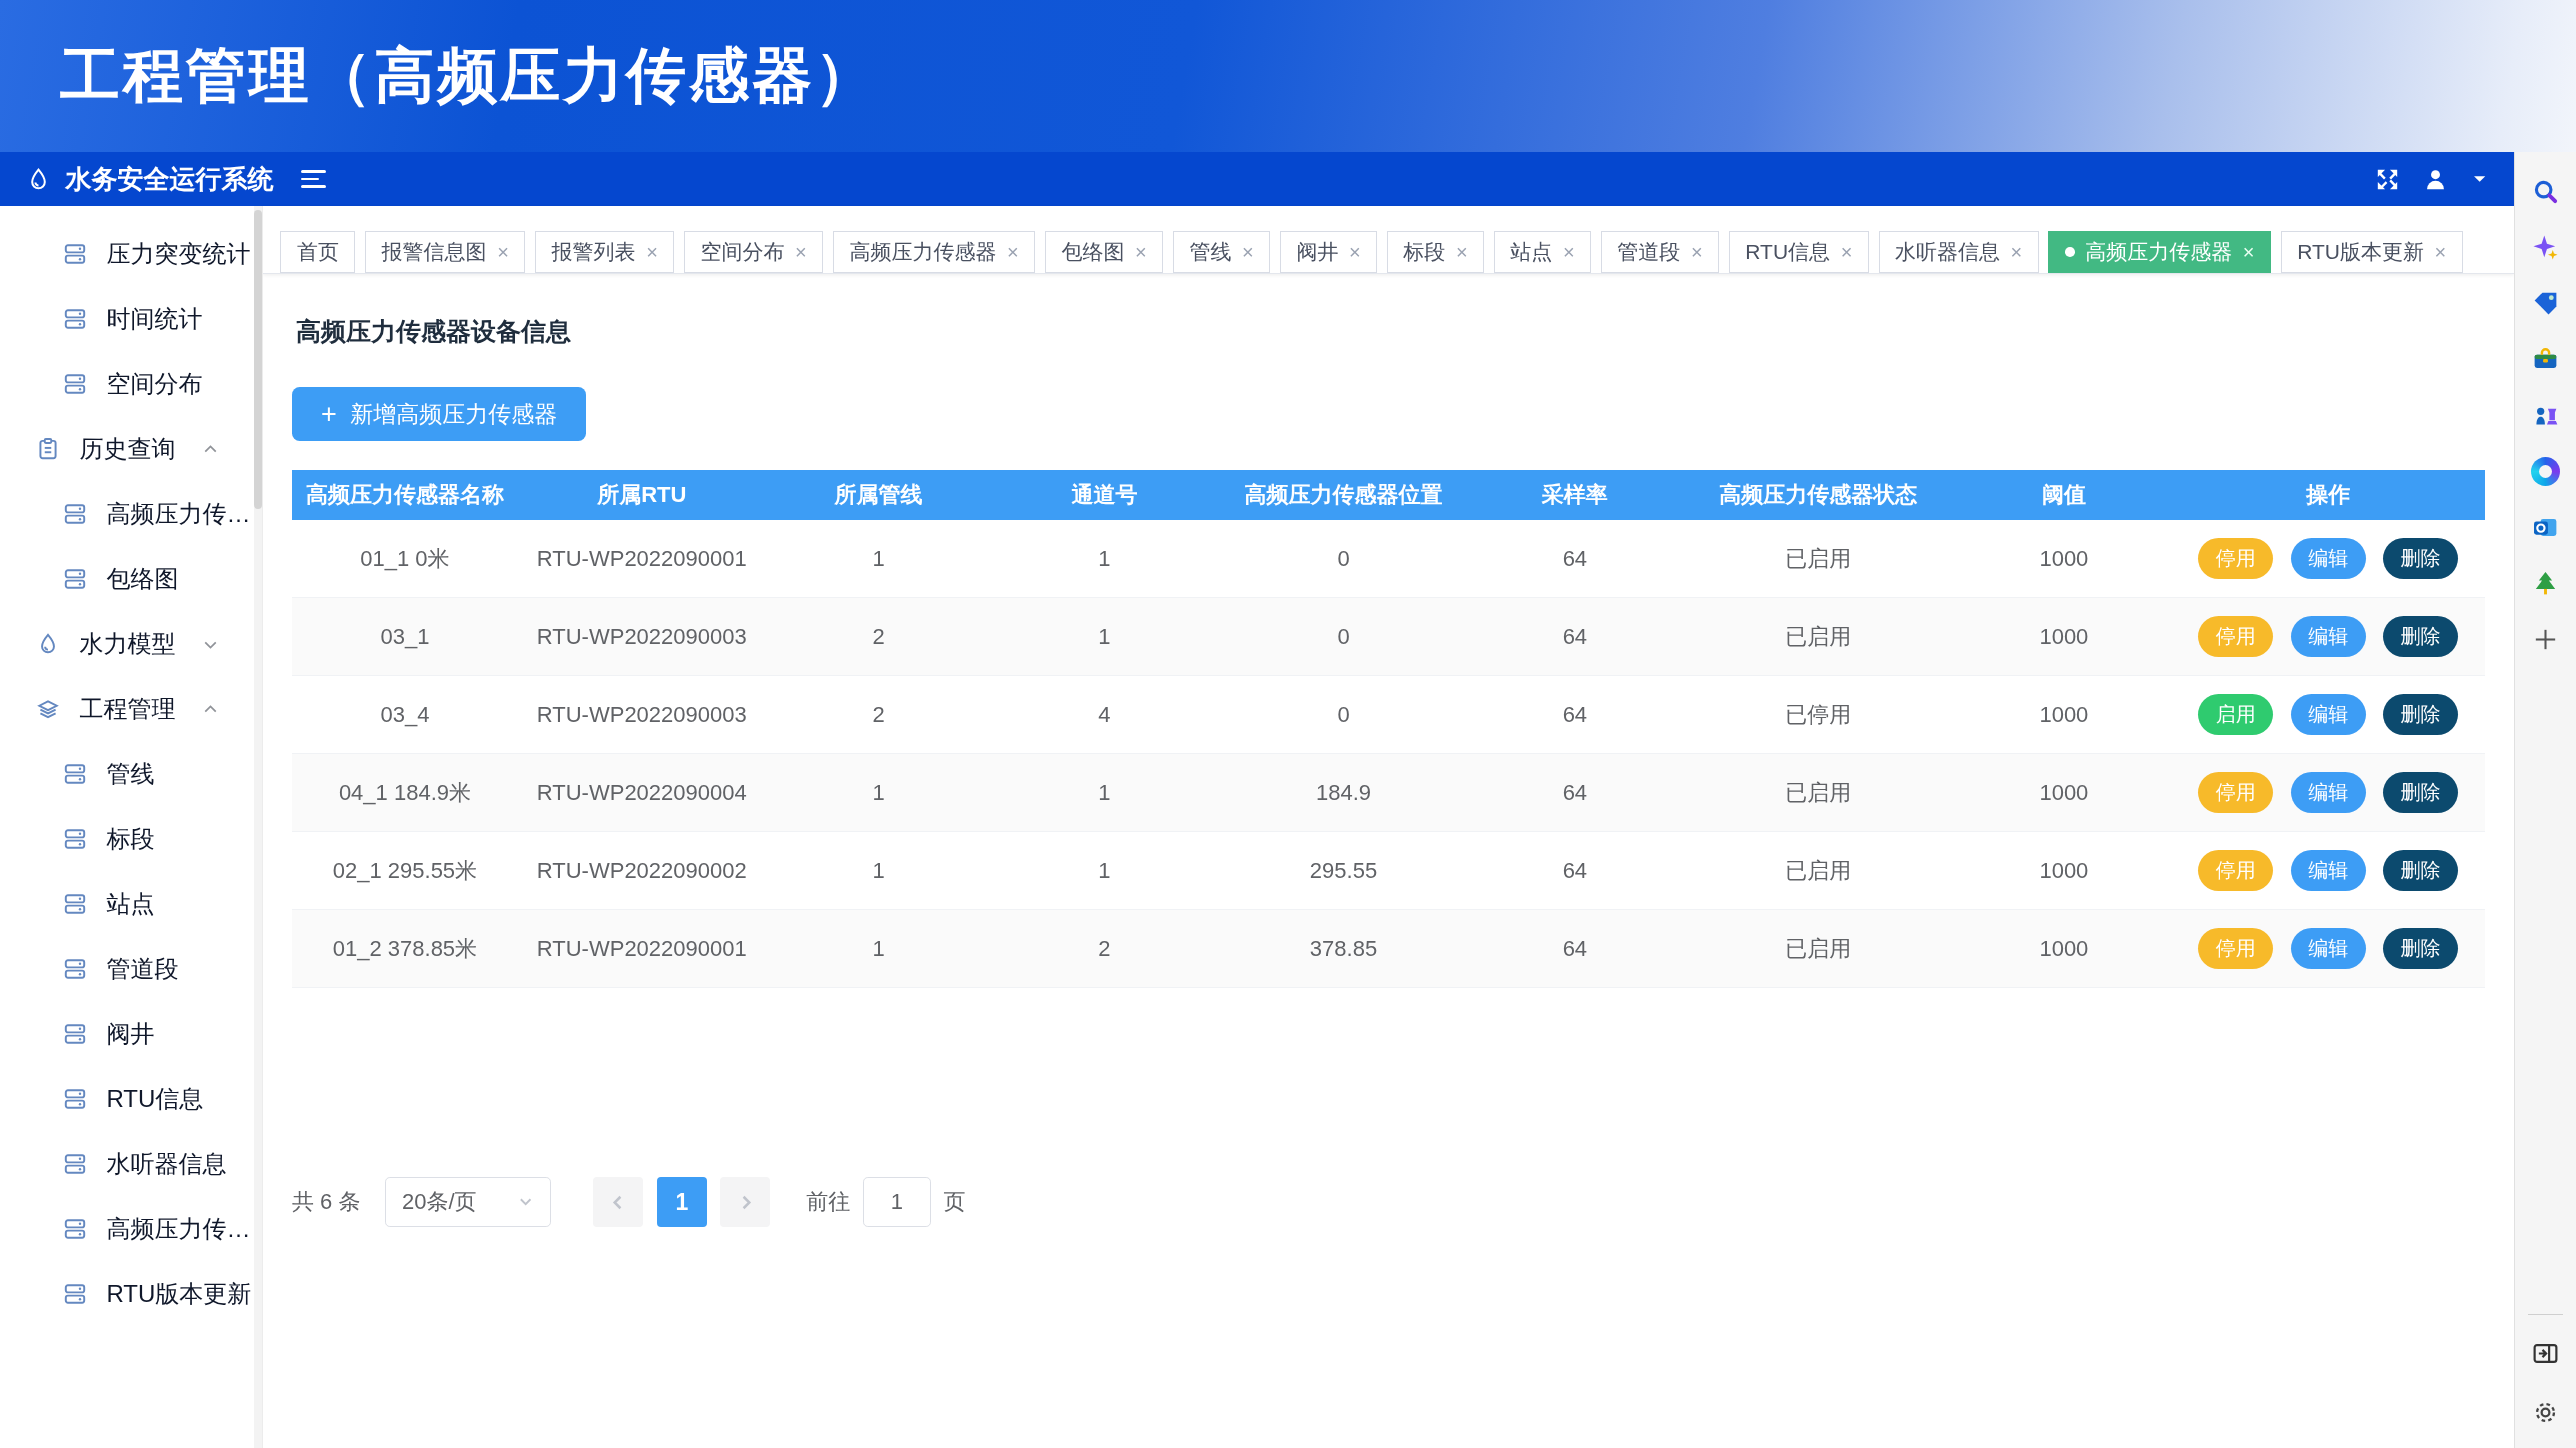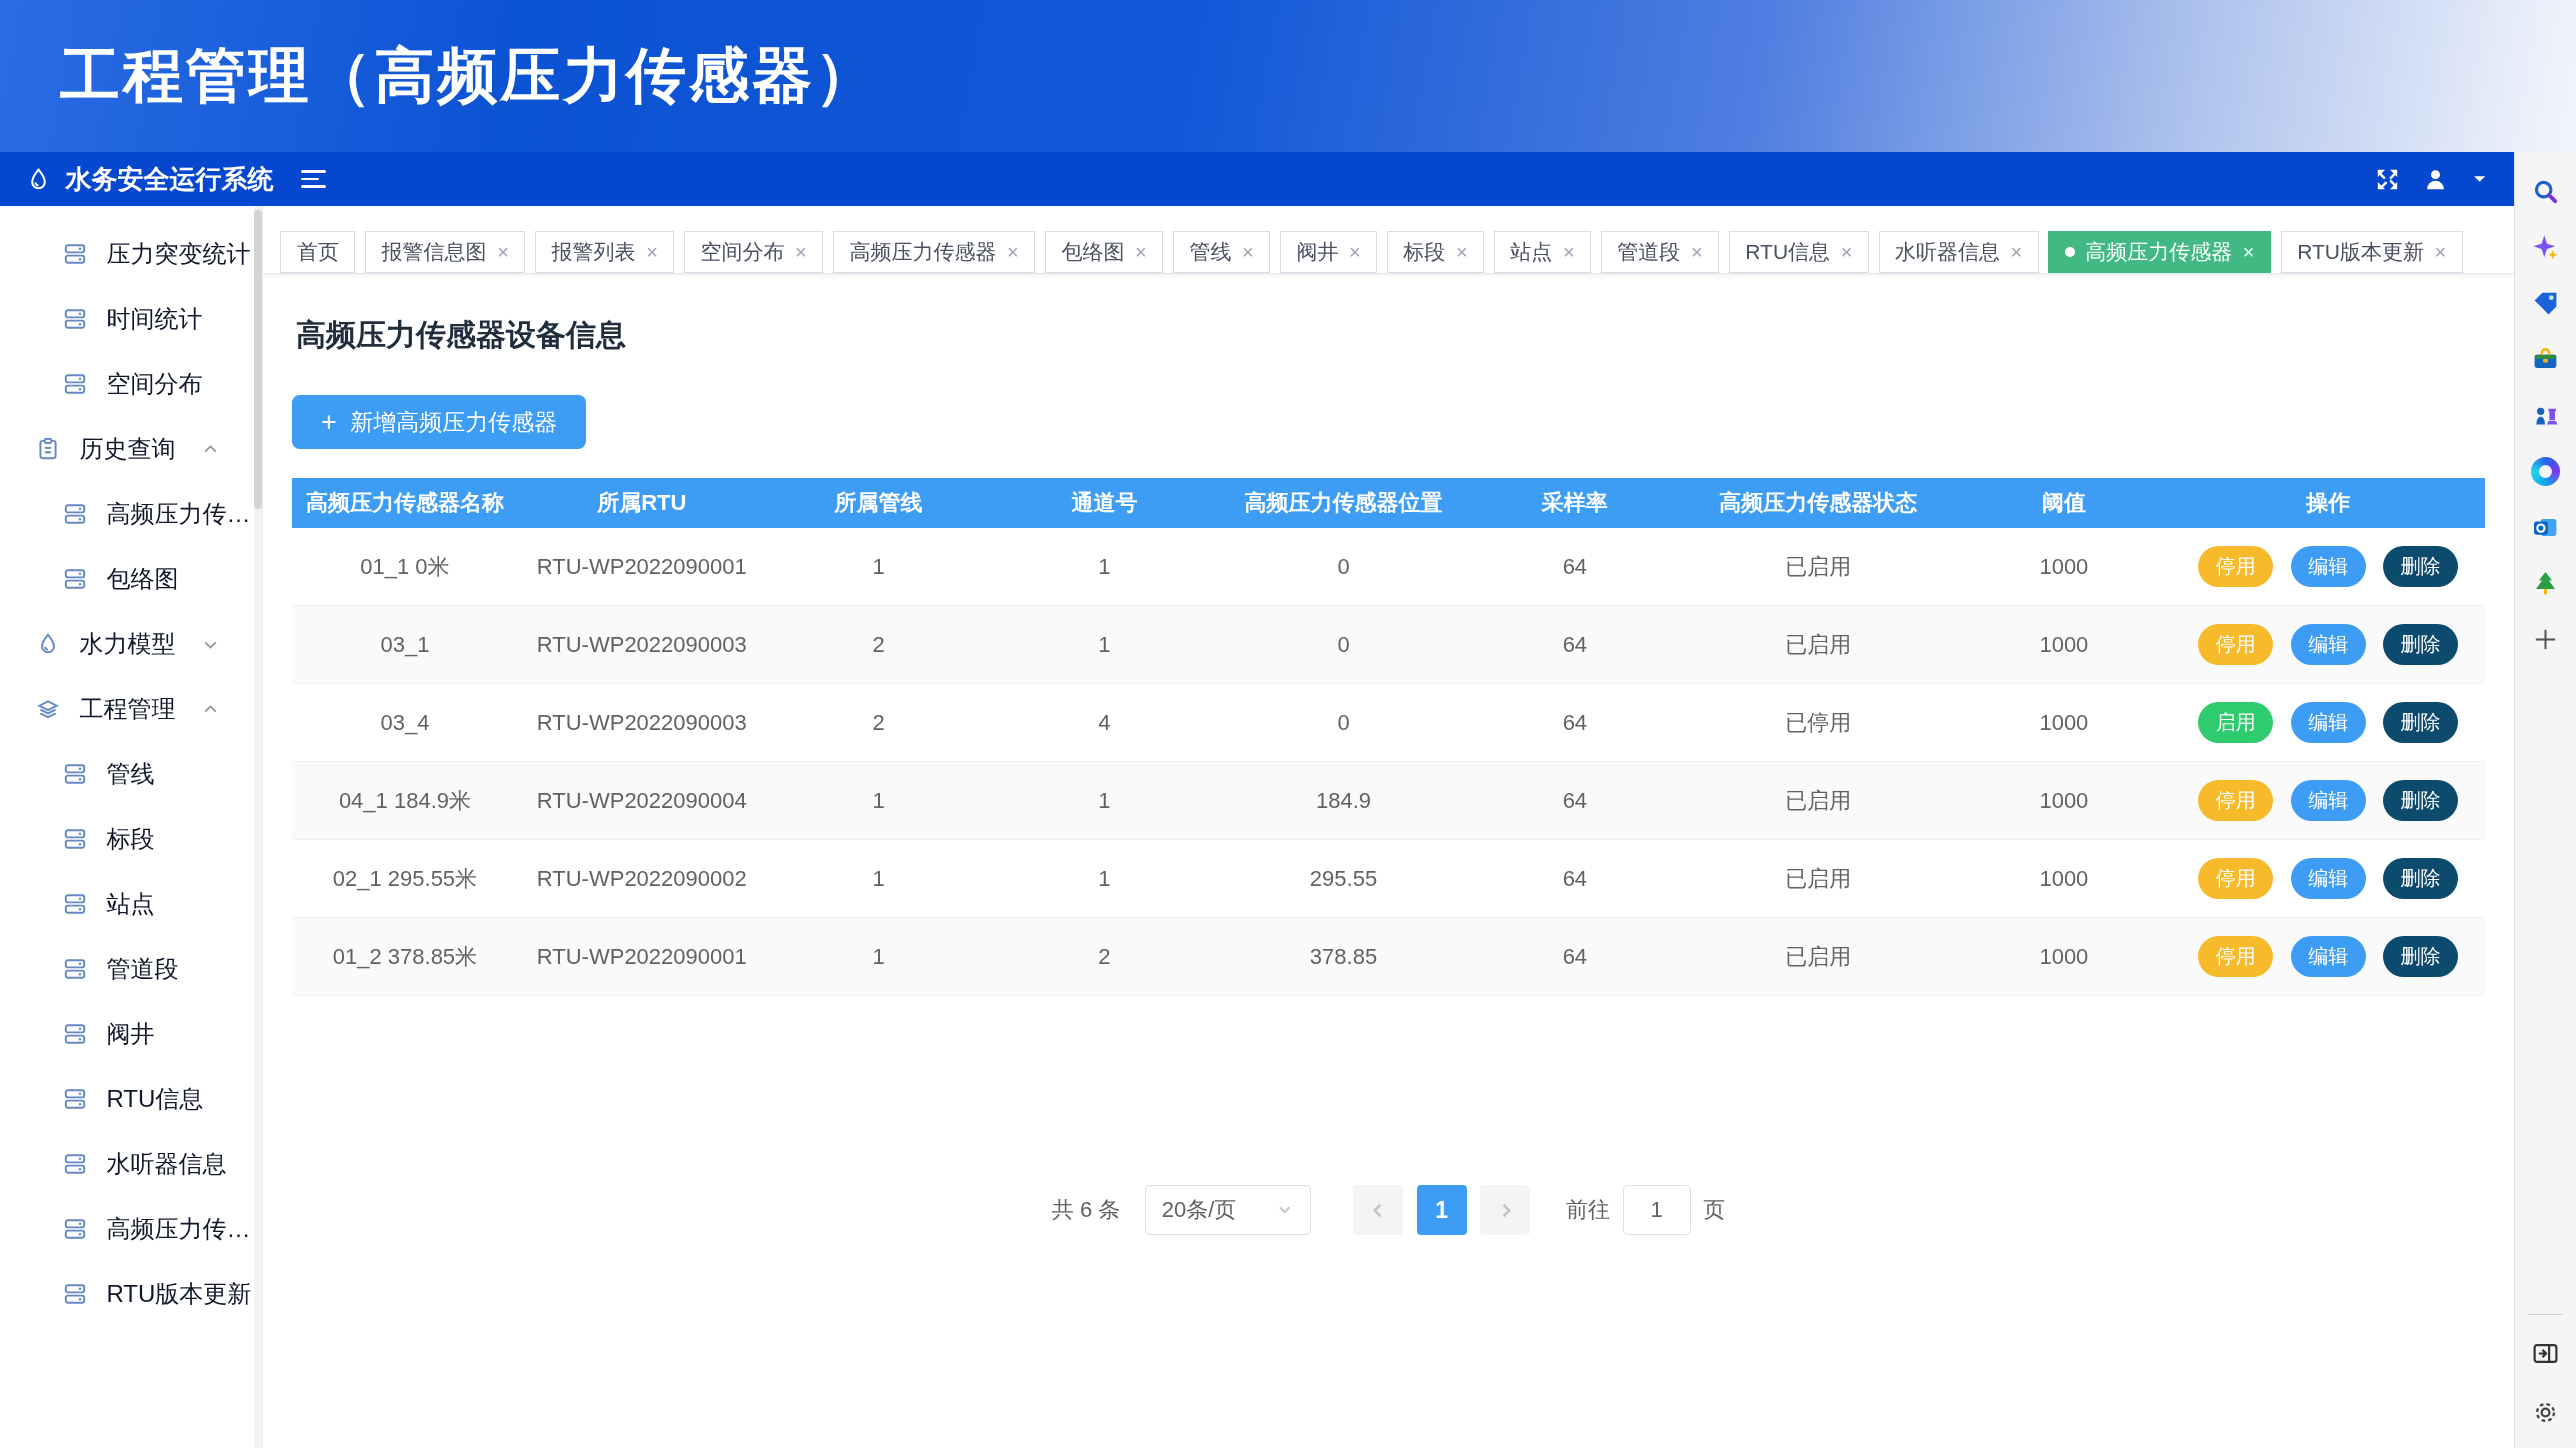--- a/index.html
+++ b/index.html
@@ -48,39 +48,39 @@
             box-shadow:0 1px 3.9px rgba(0,0,0,.08);display:flex;align-items:flex-end;padding:0 17.4px;gap:9.7px;box-sizing:border-box;overflow:hidden;}
   .tab{display:inline-flex;align-items:center;height:42px;padding:0 15.5px;border:1px solid #d8dce5;background:#fff;
        color:#495060;font-size:21px;gap:10.6px;white-space:nowrap;cursor:pointer;box-sizing:border-box;}
   .tab .dot{width:9.7px;height:9.7px;border-radius:50%;background:#fff;display:none;}
   .tab.active{background:#42b983;border-color:#42b983;color:#fff;}
   .tab.active .dot{display:inline-block;}
   .tab .close{font-size:20px;color:#9aa2b1;line-height:1;}
   .tab.active .close{color:#eafff3;}
 
   .content{flex:1;padding:0 29px;box-sizing:border-box;overflow:hidden;}
-  .page-title{margin:41px 0 0 3.9px;font-size:30px;font-weight:bold;color:#1f2d3d;}
+  .page-title{margin:41px 0 0 3.9px;font-size:25px;font-weight:bold;color:#1f2d3d;}
   .toolbar{margin-top:39px;}
   .add-btn{display:inline-flex;align-items:center;gap:13.5px;background:#3d9df5;color:#fff;border:none;border-radius:7.7px;
            height:54px;padding:0 29px;font-size:23px;cursor:pointer;font-family:inherit;}
   .add-btn .plus{font-size:27px;line-height:1;font-weight:normal;}
 
   table.device{width:100%;border-collapse:collapse;table-layout:fixed;margin-top:29px;}
   table.device thead th{background:#3d9df5;color:#fff;height:50px;font-size:22px;font-weight:bold;text-align:center;padding:0;}
   table.device tbody td{height:77px;text-align:center;font-size:22px;color:#606266;border-bottom:1px solid #f0f2f5;padding:0;white-space:nowrap;}
   table.device tbody tr:nth-child(even){background:#fafafa;}
   .pill{display:inline-flex;align-items:center;justify-content:center;height:41px;min-width:75px;padding:0 15.5px;margin:0 8.7px;
         border:none;border-radius:21px;color:#fff;font-size:20px;cursor:pointer;font-family:Liberation Mono, monospace;}
   .pill.warning{background:#f7ba2a;}
   .pill.primary{background:#3d9df5;}
   .pill.danger{background:#0c4a6e;}
   .pill.success{background:#2fcb6f;}
 
   
-  .pagination{display:flex;align-items:center;margin-top:189px;color:#606266;font-size:22px;justify-content:center;}
+  .pagination{display:flex;align-items:center;margin-top:189px;color:#606266;font-size:22px;}
   .pg-total{margin-right:25px;}
   .pg-size{display:flex;align-items:center;justify-content:space-between;width:166px;height:50px;border:1px solid #dcdfe6;
            border-radius:4.8px;padding:0 15.5px;box-sizing:border-box;margin-right:35px;cursor:pointer;background:#fff;}
   .pg-size .sel-caret{display:flex;color:#c0c4cc;}
   .pg-btn{width:50px;height:50px;border-radius:3.9px;background:#f4f4f5;display:flex;align-items:center;justify-content:center;
           margin:0 6.8px;cursor:pointer;color:#c0c4cc;}
   .pg-btn.current{background:#3d9df5;color:#fff;font-size:23px;font-weight:bold;}
   .pg-goto{margin-left:29px;display:flex;align-items:center;gap:12.6px;}
   .pg-input{width:68px;height:50px;border:1px solid #dcdfe6;border-radius:4.8px;text-align:center;font-size:22px;color:#606266;
             box-sizing:border-box;font-family:inherit;background:#fff;}

